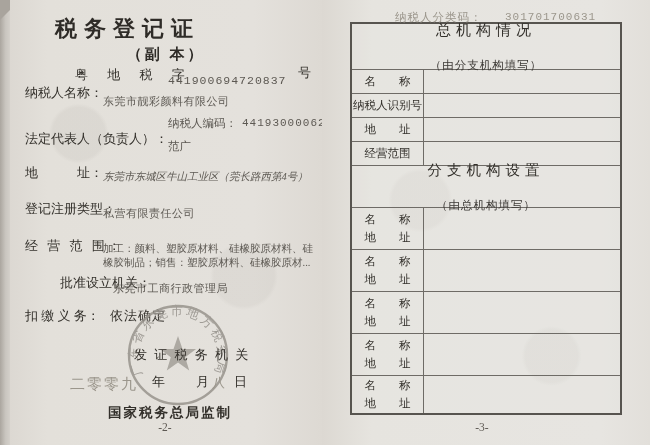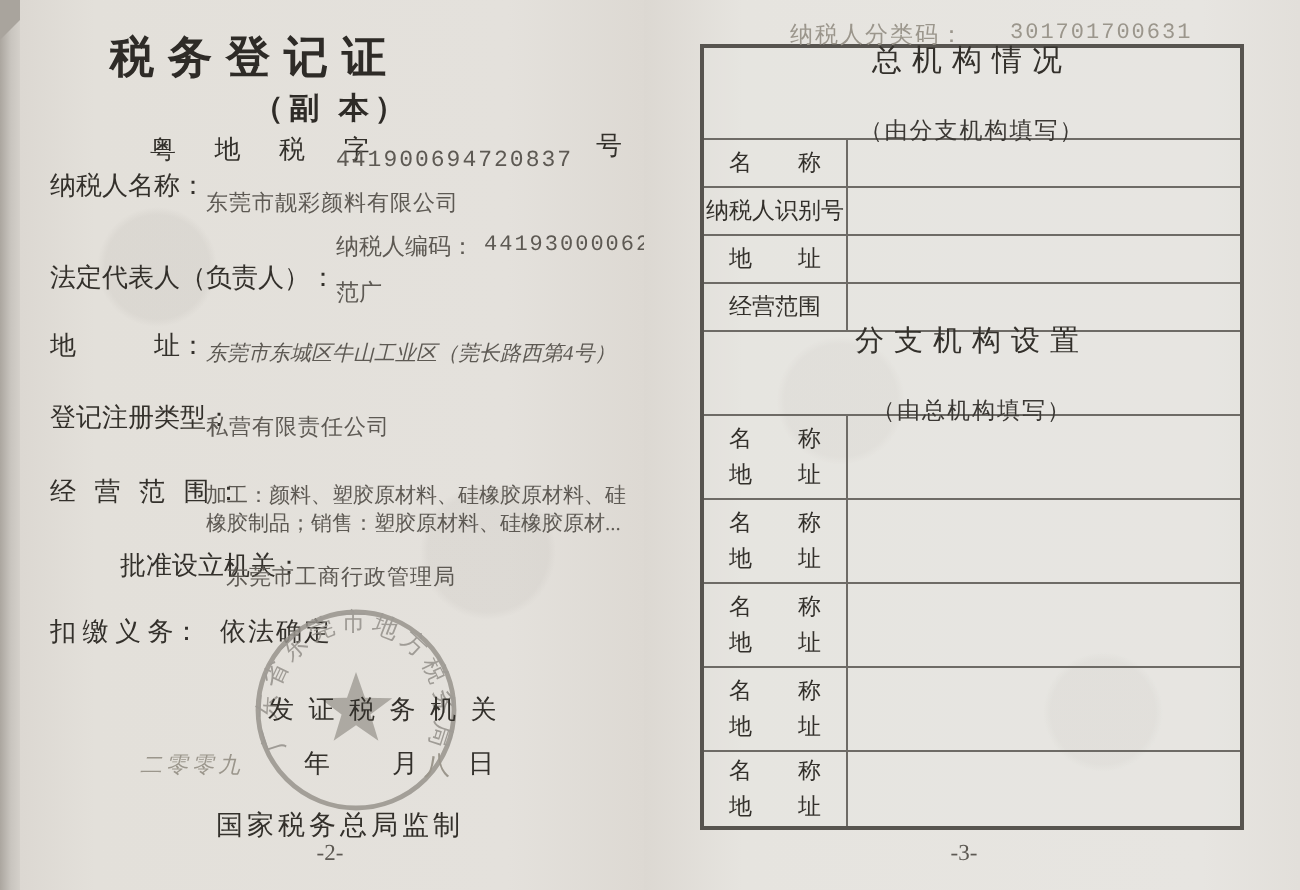--- a/index.html
+++ b/index.html
@@ -114,27 +114,27 @@
       <defs>
           <path id="sealArc" d="M 15.4,66.7 A 40,40 0 1 1 90.6,66.7" fill="none"></path>
         </defs>
       <text font-size="12.5" fill="#94908a" letter-spacing="2.5" font-family="Liberation Serif,serif">
         <textPath href="#sealArc" startOffset="50%" text-anchor="middle">广东省东莞市地方税务局</textPath>
       </text>
     </svg>
 
     <span class="abs lbl over-seal" style="left:124px;top:346px;font-size:13px;letter-spacing:2px;">发 证 税 务 机 关</span>
 
-    <span class="abs stamp over-seal" style="left:60px;top:375px;font-size:11px;letter-spacing:2px;font-style:italic;">二零零九</span>
+    <span class="abs stamp over-seal" style="left:60px;top:375px;font-size:15px;letter-spacing:2px;">二零零九</span>
     <span class="abs lbl over-seal" style="left:142px;top:373px;font-size:13px;">年</span>
     <span class="abs lbl over-seal" style="left:186px;top:373px;font-size:13px;">月</span>
     <span class="abs stamp over-seal" style="left:202px;top:374px;font-size:13px;">八</span>
     <span class="abs lbl over-seal" style="left:224px;top:373px;font-size:13px;">日</span>
 
-    <div class="abs lbl over-seal" style="left:70px;top:404px;width:180px;text-align:center;font-size:13.5px;letter-spacing:2px;font-weight:400;">国家税务总局监制</div>
+    <div class="abs lbl over-seal" style="left:70px;top:404px;width:180px;text-align:center;font-size:13.5px;letter-spacing:2px;font-weight:700;">国家税务总局监制</div>
     <div class="abs val" style="left:115px;top:421px;width:80px;text-align:center;font-size:11.5px;">-2-</div>
   </div>
 
   <div class="page right">
 
     <span class="abs stamp" style="left:73px;top:10px;font-size:11.5px;letter-spacing:1px;z-index:2;">纳税人分类码：</span>
     <span class="abs stamp num" style="left:183px;top:11px;font-size:11px;z-index:2;">301701700631</span>
 
     <div class="rtable">
       <div class="t-header" style="height:46px;">

